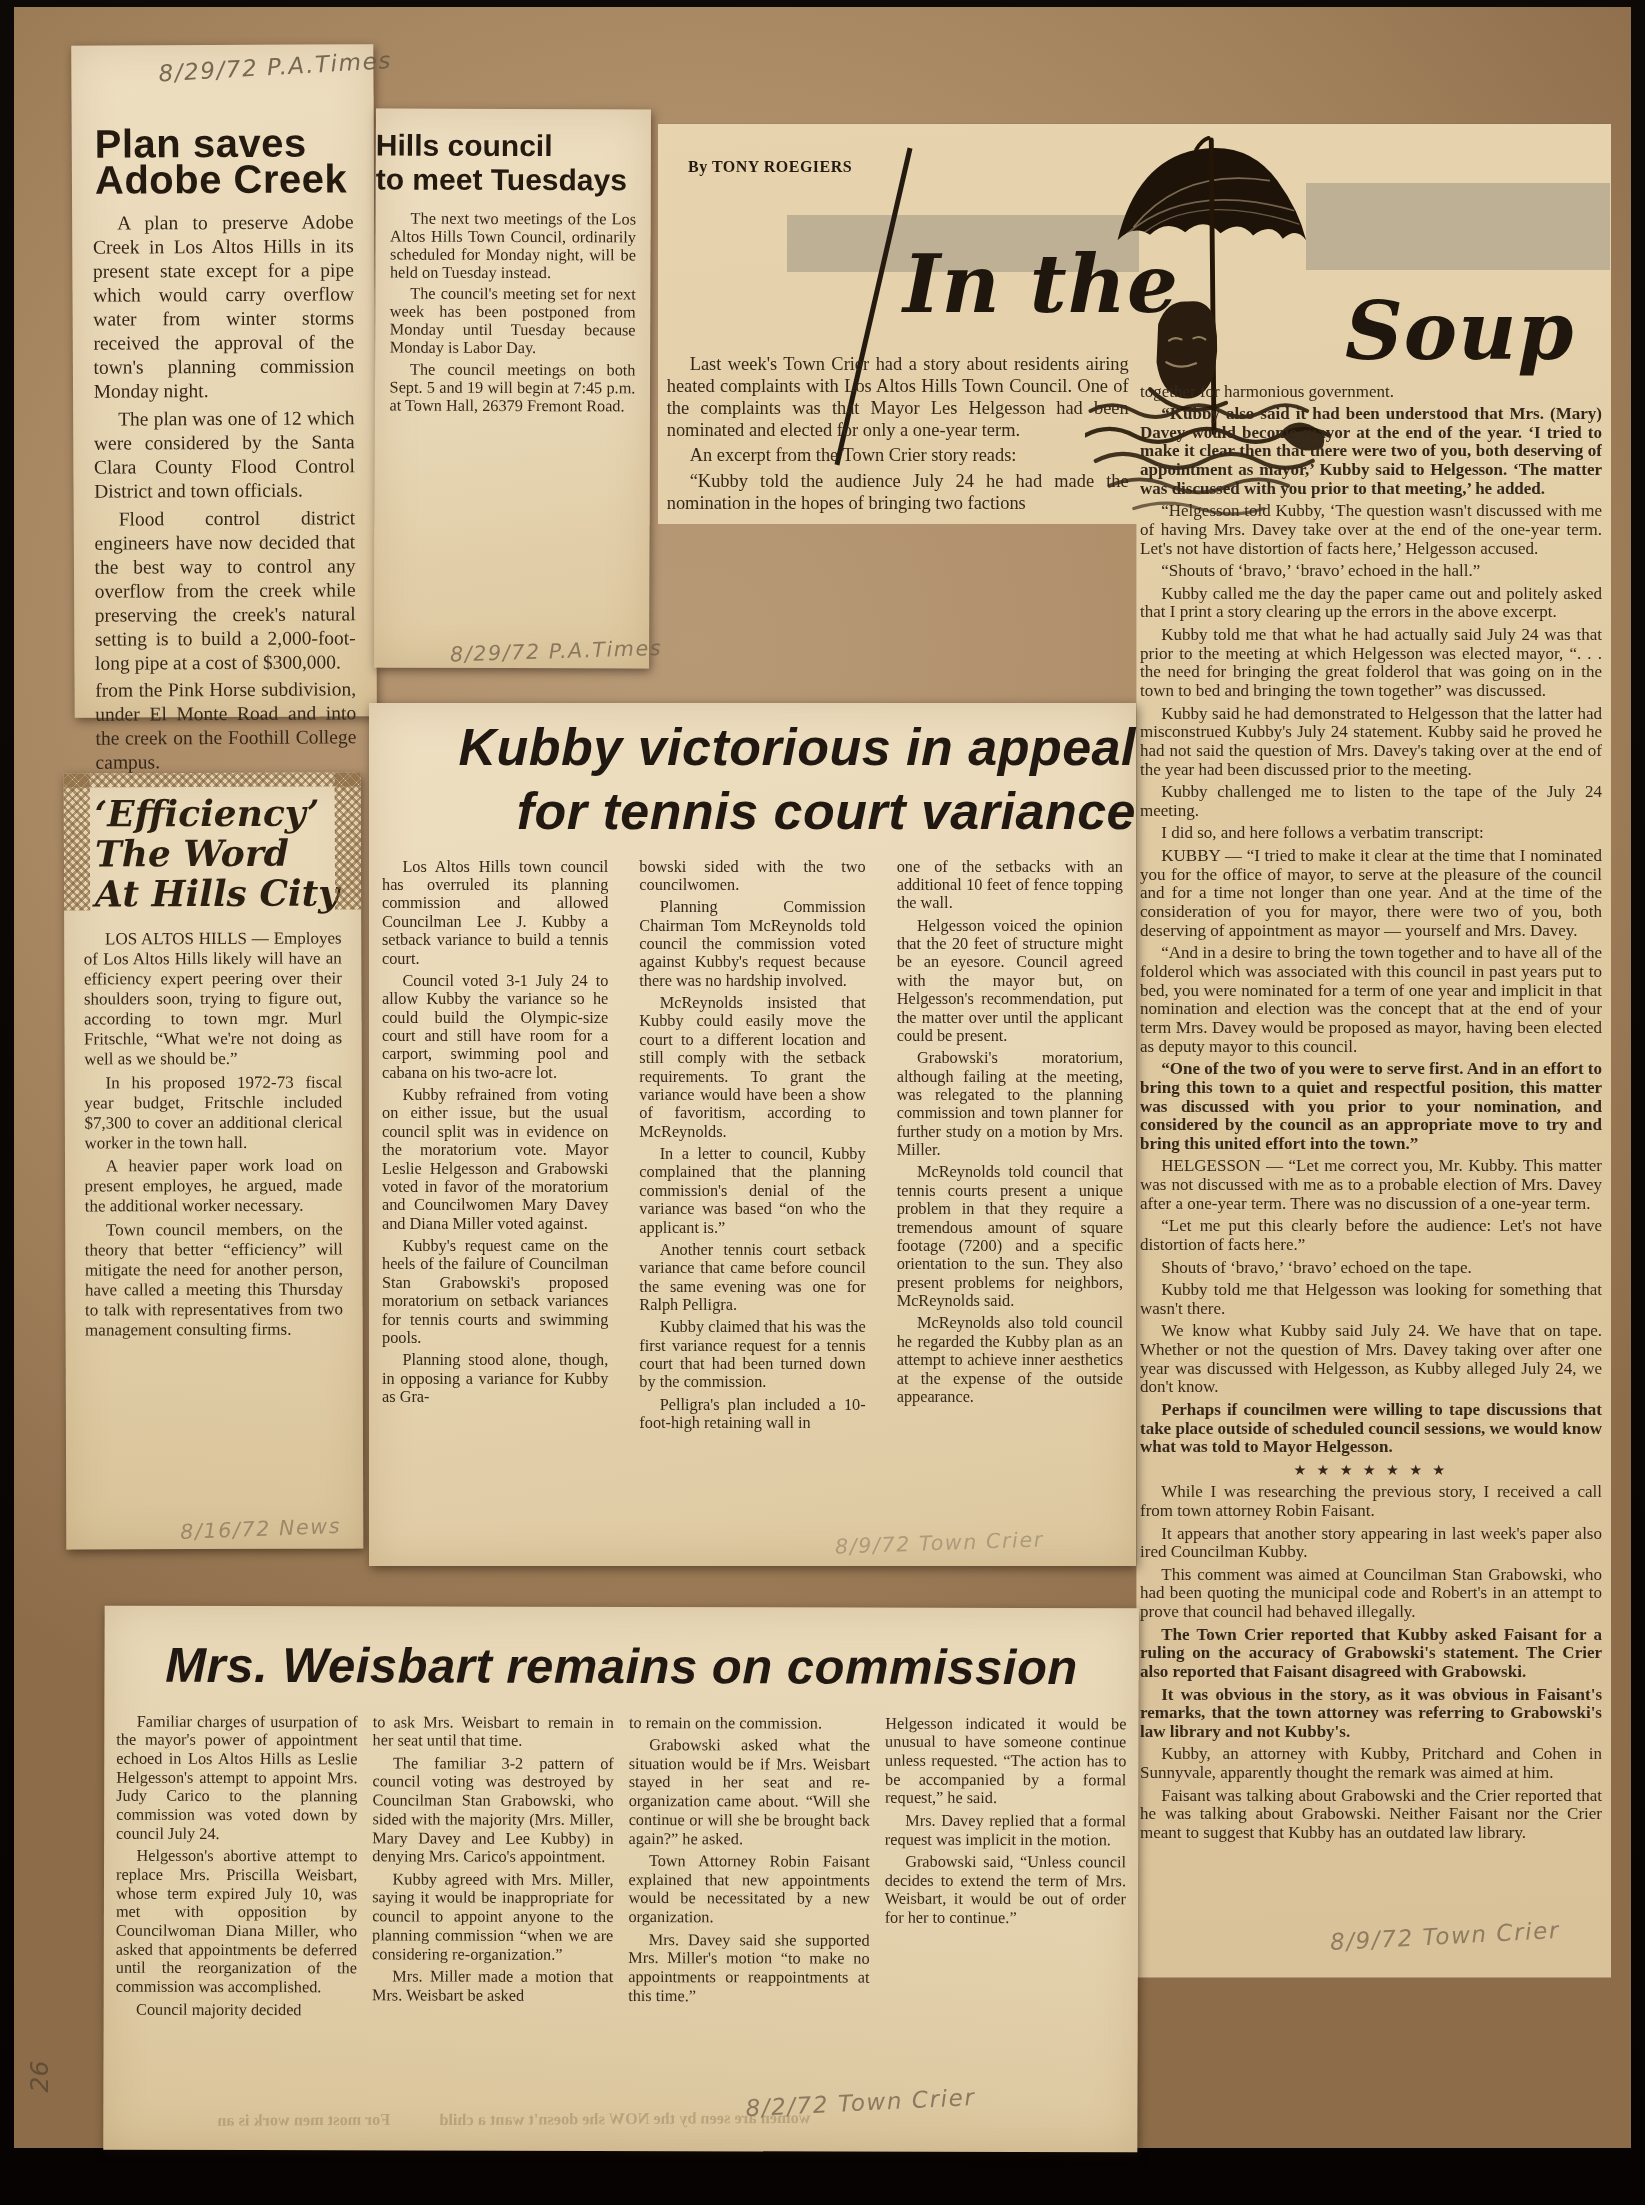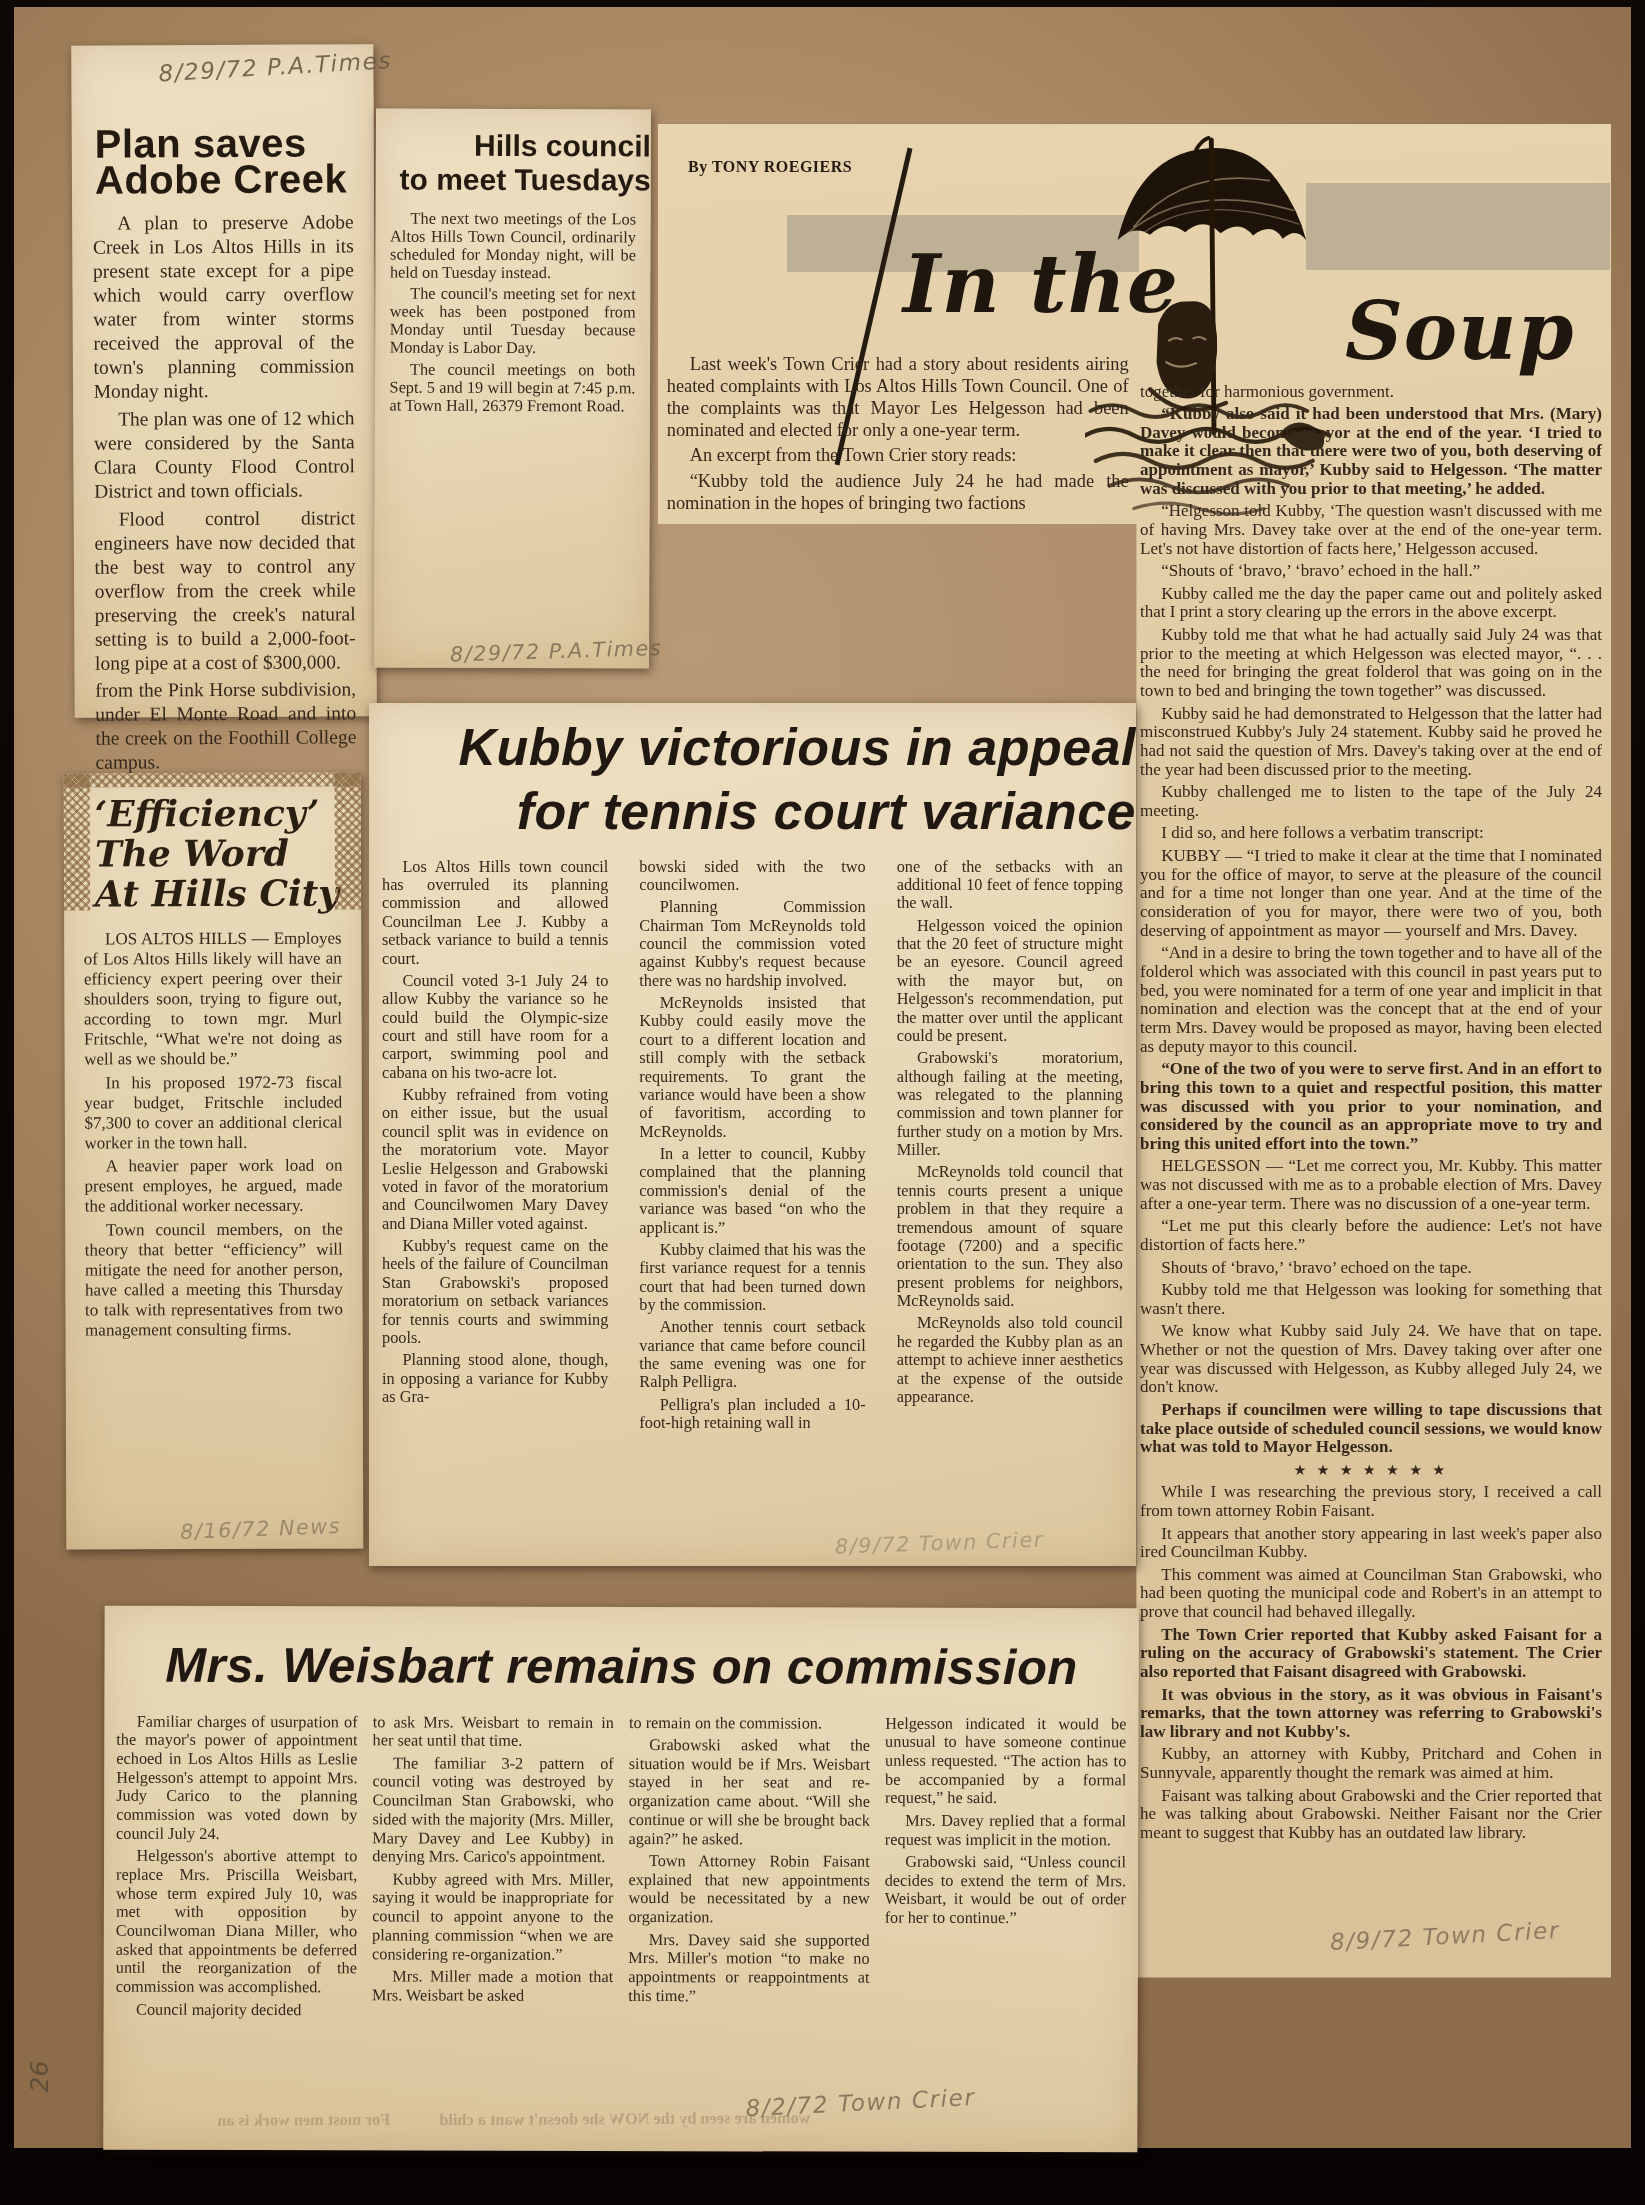--- a/index.html
+++ b/index.html
@@ -27,21 +27,21 @@
   .hand{position:absolute;font-family:"DejaVu Sans",sans-serif;font-style:italic;
         color:rgba(104,88,66,.88);letter-spacing:1.6px;white-space:nowrap}
 
   
   .adobe{left:59px;top:38px;width:302px;height:672px;transform:rotate(-.3deg)}
   .adobe .headline{padding:80px 0 0 23px;font-size:40px;line-height:36px;letter-spacing:0.5px}
   .adobe .bodycol{margin-top:14px;padding:0 20.6px;font-size:19.5px;line-height:24px}
 
   
   .hills{left:361px;top:102px;width:275px;height:559px;transform:rotate(.2deg)}
-  .hills .headline{padding-top:19.5px;text-align:right;font-size:30px;line-height:34px}
+  .hills .headline{padding-top:19.5px;text-align:left;font-size:30px;line-height:34px}
   .hills .bodycol{margin-top:13px;padding:0 14.6px;font-size:16.3px;line-height:18px}
 
   
   .soup{left:644px;top:117px;width:953px;height:1854px;
         background:linear-gradient(176deg,#e7d4af 0%,#dfcaa2 40%,#d9c199 100%);
         clip-path:polygon(0% 0%,100% 0%,100% 100%,50.2% 100%,50.2% 21.6%,0% 21.6%);
         filter:drop-shadow(1.6px 3.3px 5.4px rgba(25,14,5,.45));box-shadow:none}
   .soup-stain{position:absolute;background:#8e8878;opacity:.45}
   .soup .byline{position:absolute;left:30px;top:34px;font-family:"Liberation Serif",serif;
         font-weight:bold;font-size:16px;color:#241a10;letter-spacing:0.5px}
@@ -222,22 +222,22 @@
             <p>Council voted 3-1 July 24 to allow Kubby the variance so he could build the Olympic-size court and still have room for a carport, swimming pool and cabana on his two-acre lot.</p>
             <p>Kubby refrained from voting on either issue, but the usual council split was in evidence on the moratorium vote. Mayor Leslie Helgesson and Grabowski voted in favor of the moratorium and Councilwomen Mary Davey and Diana Miller voted against.</p>
             <p>Kubby's request came on the heels of the failure of Councilman Stan Grabowski's proposed moratorium on setback variances for tennis courts and swimming pools.</p>
             <p>Planning stood alone, though, in opposing a variance for Kubby as Gra-</p>
           </div>
         <div class="bodycol">
             <p class="ni">bowski sided with the two councilwomen.</p>
             <p>Planning Commission Chairman Tom McReynolds told council the commission voted against Kubby's request because there was no hardship involved.</p>
             <p>McReynolds insisted that Kubby could easily move the court to a different location and still comply with the setback requirements. To grant the variance would have been a show of favoritism, according to McReynolds.</p>
             <p>In a letter to council, Kubby complained that the planning commission's denial of the variance was based “on who the applicant is.”</p>
+            <p>Another tennis court setback variance that came before council the same evening was one for Ralph Pelligra.</p>
             <p>Kubby claimed that his was the first variance request for a tennis court that had been turned down by the commission.</p>
-            <p>Another tennis court setback variance that came before council the same evening was one for Ralph Pelligra.</p>
             <p>Pelligra's plan included a 10-foot-high retaining wall in</p>
           </div>
         <div class="bodycol">
             <p class="ni">one of the setbacks with an additional 10 feet of fence topping the wall.</p>
             <p>Helgesson voiced the opinion that the 20 feet of structure might be an eyesore. Council agreed with the mayor but, on Helgesson's recommendation, put the matter over until the applicant could be present.</p>
             <p>Grabowski's moratorium, although failing at the meeting, was relegated to the planning commission and town planner for further study on a motion by Mrs. Miller.</p>
             <p>McReynolds told council that tennis courts present a unique problem in that they require a tremendous amount of square footage (7200) and a specific orientation to the sun. They also present problems for neighbors, McReynolds said.</p>
             <p>McReynolds also told council he regarded the Kubby plan as an attempt to achieve inner aesthetics at the expense of the outside appearance.</p>
           </div>
       </div>

